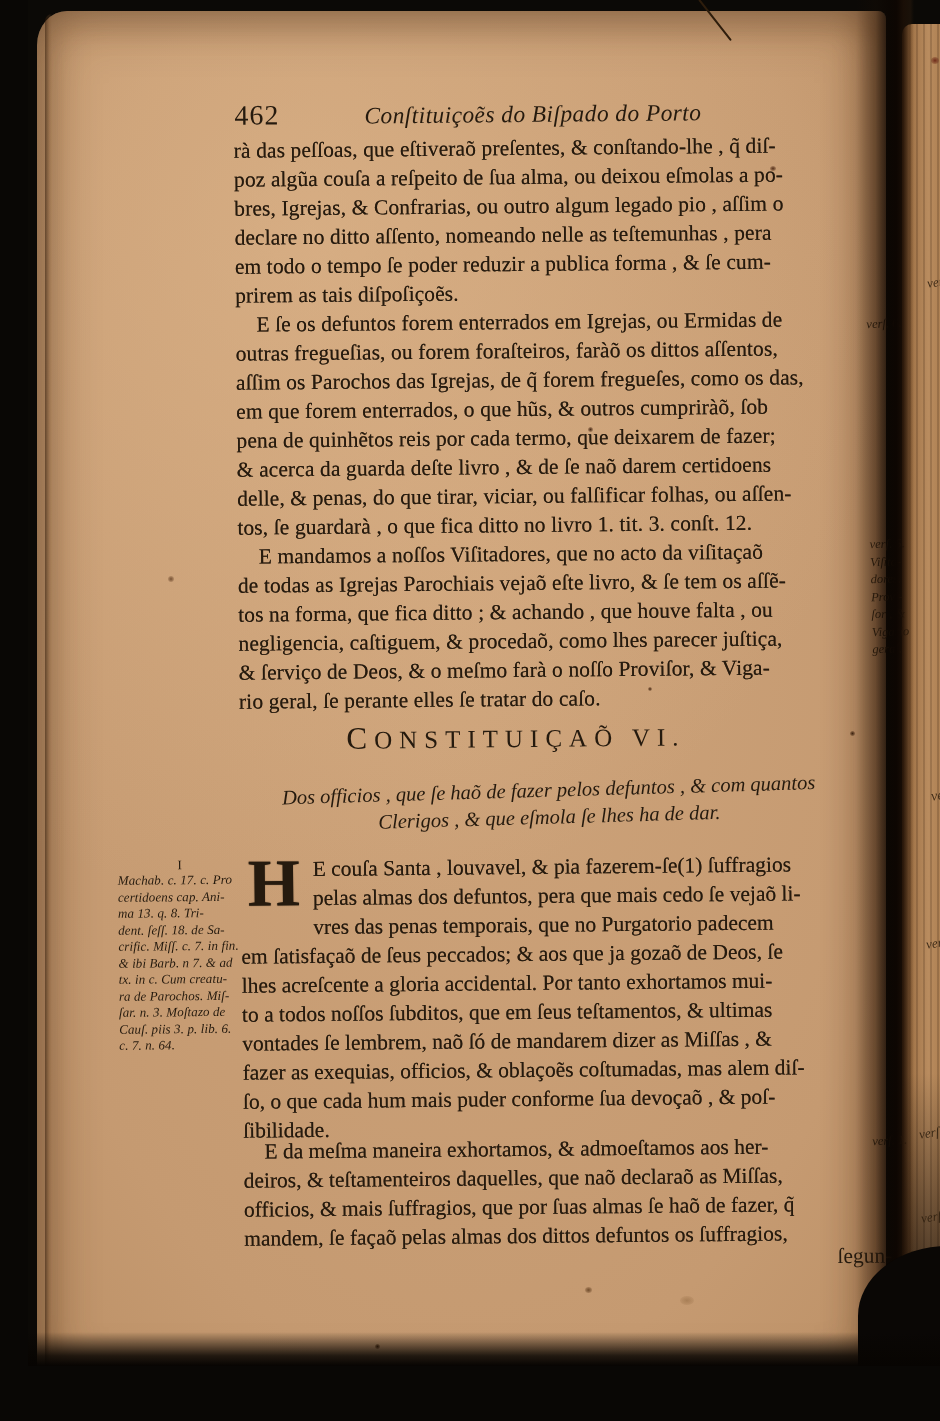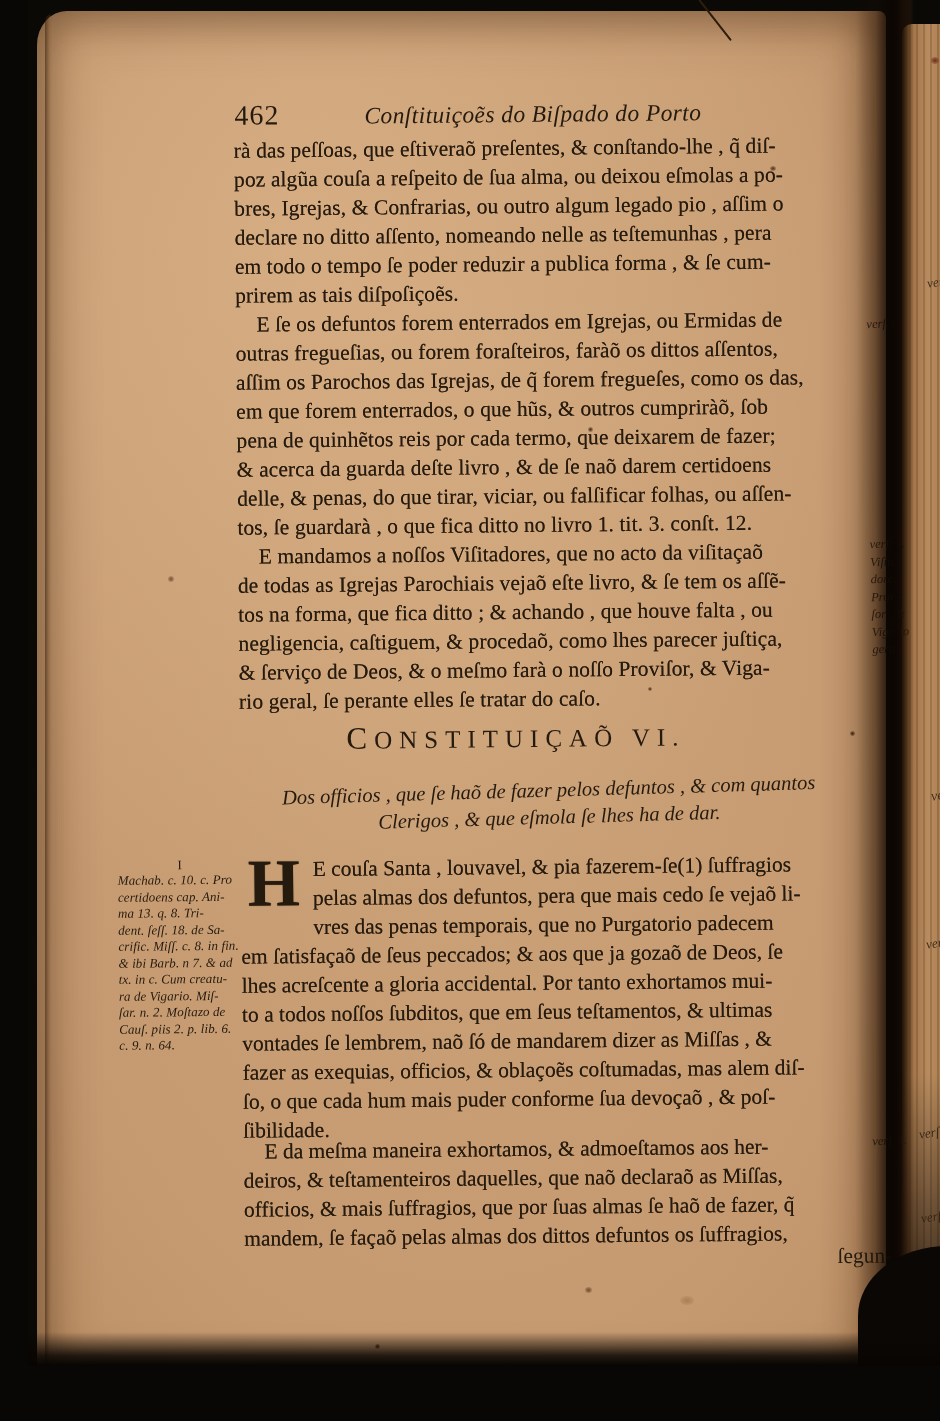--- a/index.html
+++ b/index.html
@@ -153,31 +153,31 @@
         <div class="tline">deiros, &amp; teſtamenteiros daquelles, que naõ declaraõ as Miſſas,</div>
         <div class="tline">officios, &amp; mais ſuffragios, que por ſuas almas ſe haõ de fazer, q̃</div>
         <div class="tline">mandem, ſe façaõ pelas almas dos dittos defuntos os ſuffragios,</div>
       </div>
 
     <div class="catchword">ſegun-</div>
 
     <div class="cite">
       <div class="marker">I</div>
       <div>
-          <div class="tline">Machab. c. 10. c. Pro</div>
+          <div class="tline">Machab. c. 17. c. Pro</div>
           <div class="tline">certidoens cap. Ani-</div>
           <div class="tline">ma 13. q. 8. Tri-</div>
           <div class="tline">dent. ſeſſ. 18. de Sa-</div>
-          <div class="tline">crific. Miſſ. c. 8. in fin.</div>
+          <div class="tline">crific. Miſſ. c. 7. in fin.</div>
           <div class="tline">&amp; ibi Barb. n 7. &amp; ad</div>
           <div class="tline">tx. in c. Cum creatu-</div>
-          <div class="tline">ra de Vigario. Miſ-</div>
-          <div class="tline">ſar. n. 2. Moſtazo de</div>
-          <div class="tline">Cauſ. piis 2. p. lib. 6.</div>
-          <div class="tline">c. 9. n. 64.</div>
+          <div class="tline">ra de Parochos. Miſ-</div>
+          <div class="tline">ſar. n. 3. Moſtazo de</div>
+          <div class="tline">Cauſ. piis 3. p. lib. 6.</div>
+          <div class="tline">c. 7. n. 64.</div>
         </div>
     </div>
 
     <div class="mnote mn-v6">verſ. 6.</div>
     <div class="mnote mn-vis">
         <div class="tline">verſ. 5.</div>
         <div class="tline">Viſita-</div>
         <div class="tline">dores.</div>
         <div class="tline">Provi-</div>
         <div class="tline">ſor , &amp;</div>

